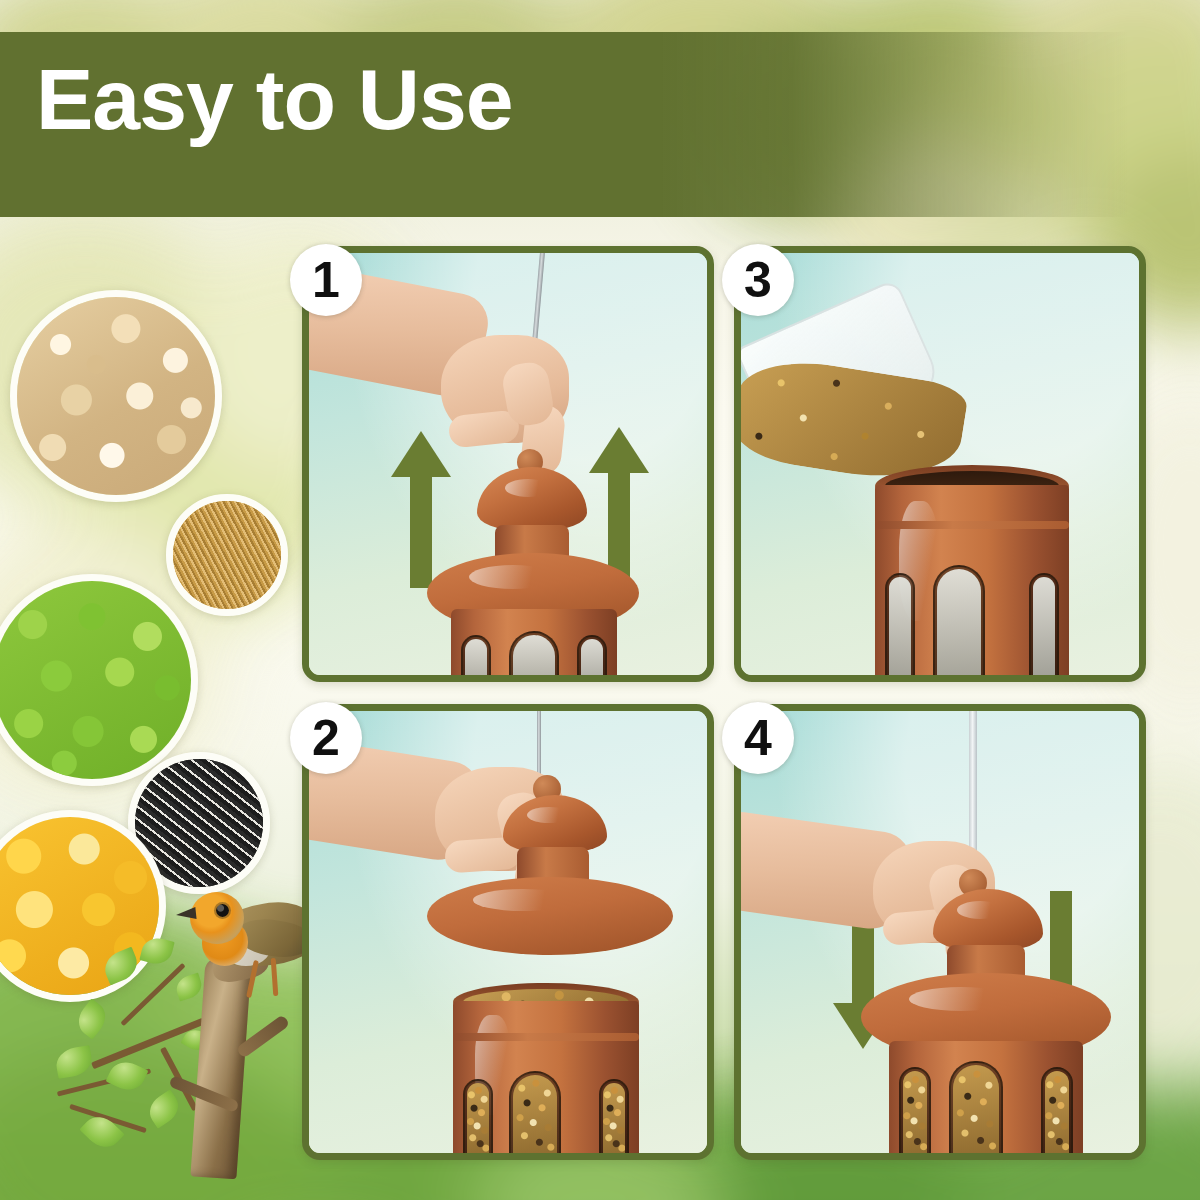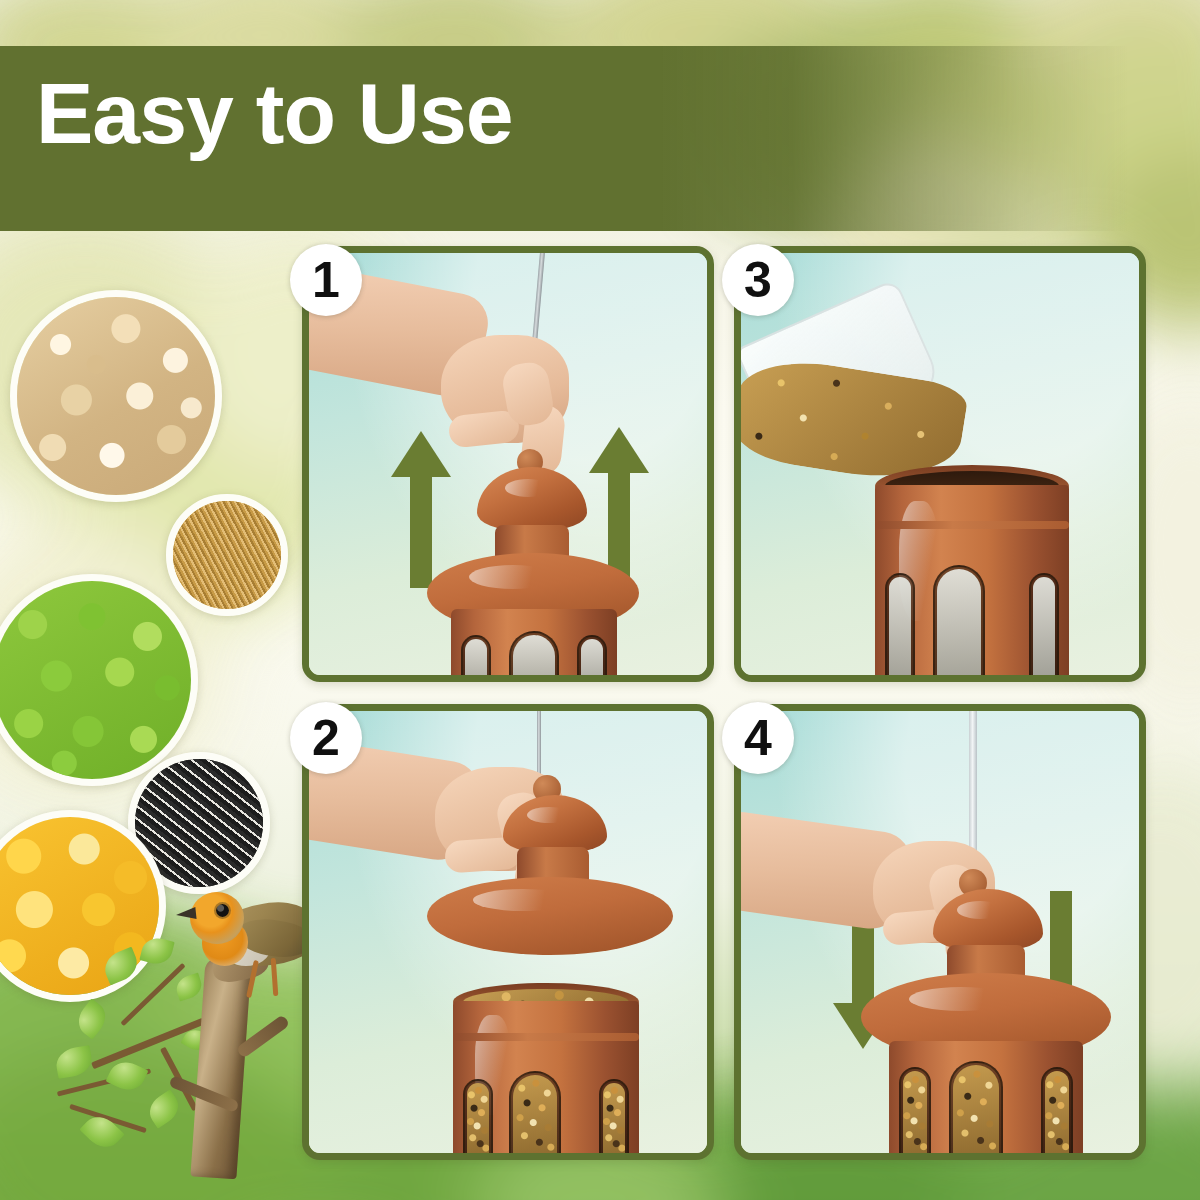--- a/index.html
+++ b/index.html
@@ -76,21 +76,20 @@
     position: absolute;
     left: 0; top: 32px;
     width: 1200px; height: 185px;
     background: linear-gradient(90deg,
       rgba(97,113,48,1)    0%,
       rgba(97,113,48,1)    55%,
       rgba(97,113,48,.92)  66%,
       rgba(100,114,52,.55) 76%,
       rgba(110,120,60,.22) 85%,
       rgba(120,126,66,0)   94%);
-    margin-top: 14px;
   }
   .banner-title {
     position: absolute;
     left: 36px; top: 24px;
     color: #ffffff;
     font-size: 86px;
     font-weight: bold;
     letter-spacing: -1px;
     line-height: 1;
     white-space: nowrap;

